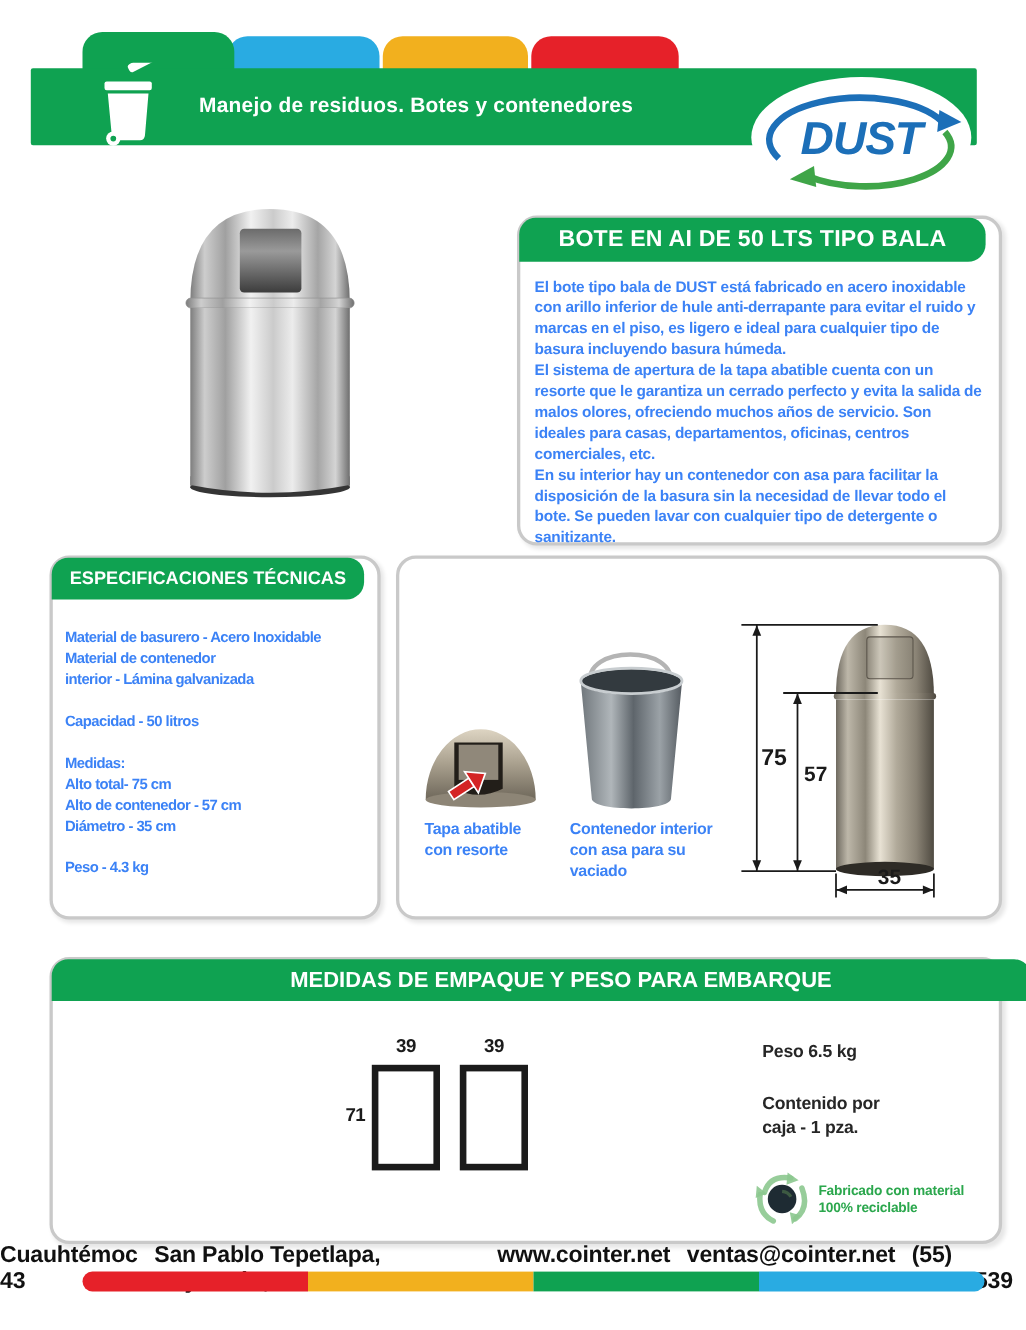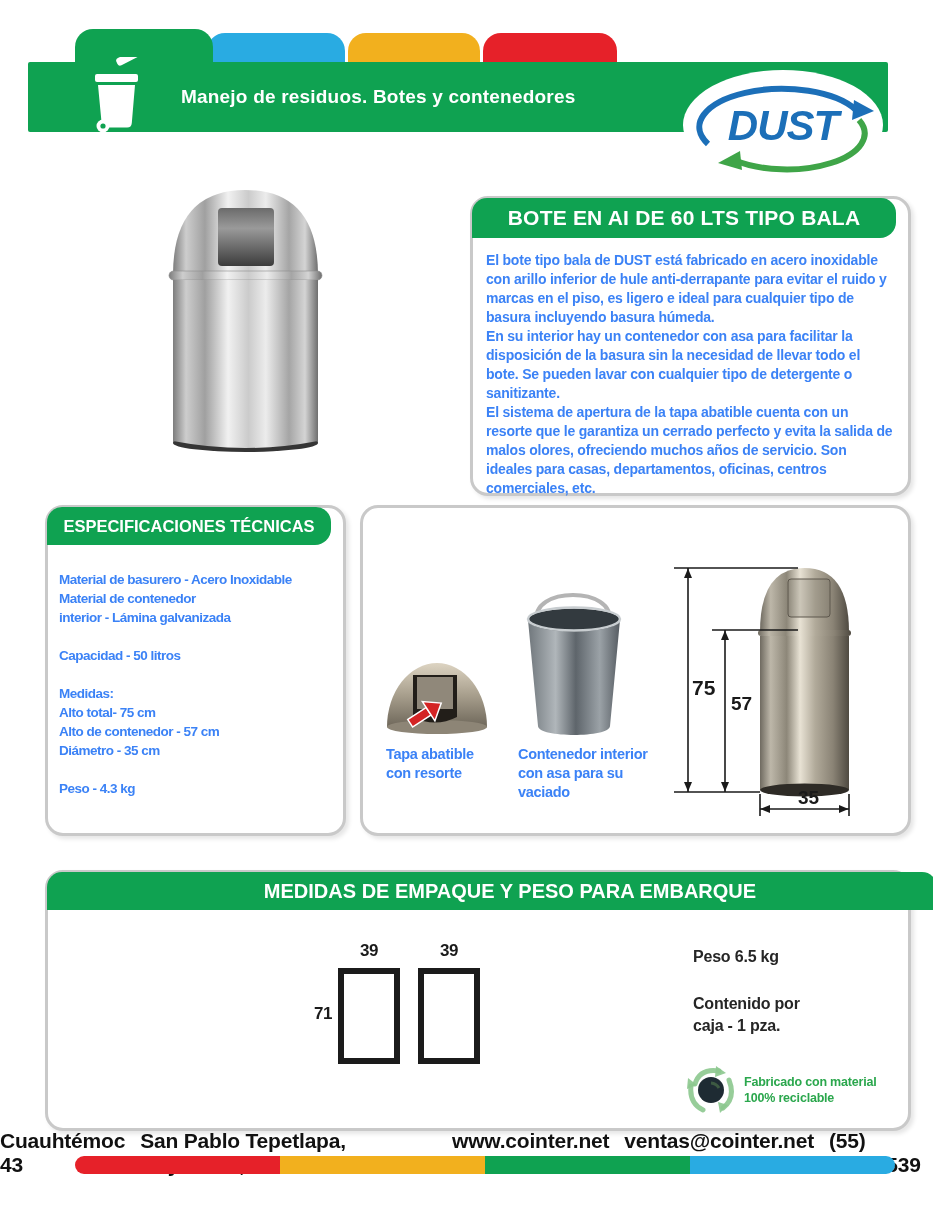--- a/index.html
+++ b/index.html
@@ -121,25 +121,25 @@
     </defs>
     <path d="M25 100 Q25 15 97.5 15 Q170 15 170 100 Z" fill="url(#met)"></path>
     <rect x="70" y="33" width="56" height="58" rx="4" fill="url(#flapg)"></rect>
     <rect x="21" y="96" width="153" height="9" rx="4.5" fill="url(#met)" stroke="#8f8f8f" stroke-width=".6"></rect>
     <rect x="25" y="105" width="145" height="163" fill="url(#met)"></rect>
     <ellipse cx="97.5" cy="268" rx="72.5" ry="9" fill="#353535"></ellipse>
     <path d="M25 258 h145 v8 q-72.5 14 -145 0 Z" fill="url(#met)"></path>
   </svg>
 
   <div class="box" id="desc-box">
-    <div class="box-head" id="desc-head">BOTE EN AI DE 60 LTS TIPO BALA</div>
+    <div class="box-head" id="desc-head">BOTE EN AI DE 50 LTS TIPO BALA</div>
     <div id="desc-body" class="green-text">
       <p>El bote tipo bala de DUST está fabricado en acero inoxidable con arillo inferior de hule anti-derrapante para evitar el ruido y marcas en el piso, es ligero e ideal para cualquier tipo de basura incluyendo basura húmeda.</p>
+      <p>El sistema de apertura de la tapa abatible cuenta con un resorte que le garantiza un cerrado perfecto y evita la salida de malos olores, ofreciendo muchos años de servicio. Son ideales para casas, departamentos, oficinas, centros comerciales, etc.</p>
       <p>En su interior hay un contenedor con asa para facilitar la disposición de la basura sin la necesidad de llevar todo el bote. Se pueden lavar con cualquier tipo de detergente o sanitizante.</p>
-      <p>El sistema de apertura de la tapa abatible cuenta con un resorte que le garantiza un cerrado perfecto y evita la salida de malos olores, ofreciendo muchos años de servicio. Son ideales para casas, departamentos, oficinas, centros comerciales, etc.</p>
     </div>
   </div>
 
   <div class="box" id="spec-box">
     <div class="box-head" id="spec-head">ESPECIFICACIONES TÉCNICAS</div>
     <div id="spec-body" class="green-text">
       <div class="spec-line">Material de basurero - Acero Inoxidable</div>
       <div class="spec-line">Material de contenedor</div>
       <div class="spec-line">interior - Lámina galvanizada</div>
       <div class="spec-line"></div>

